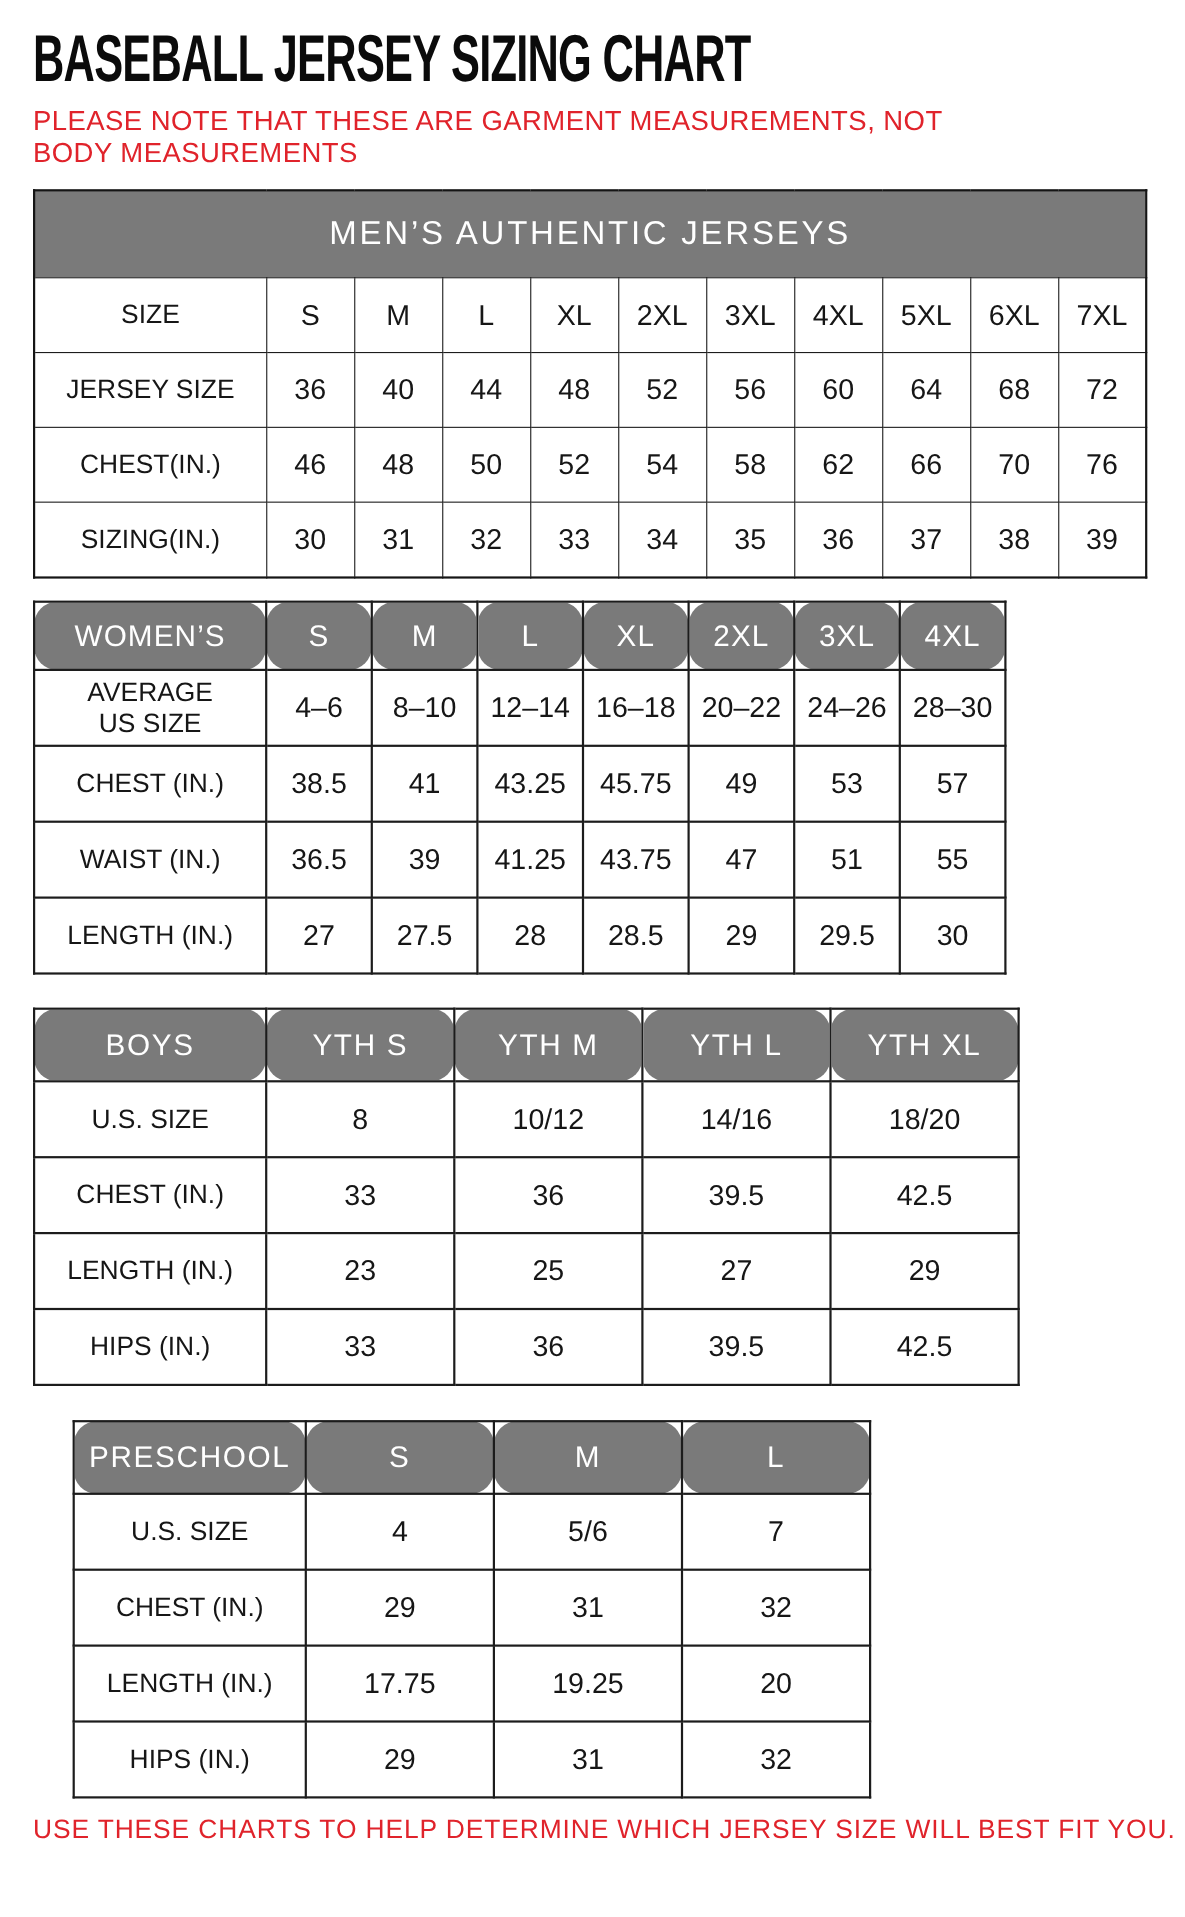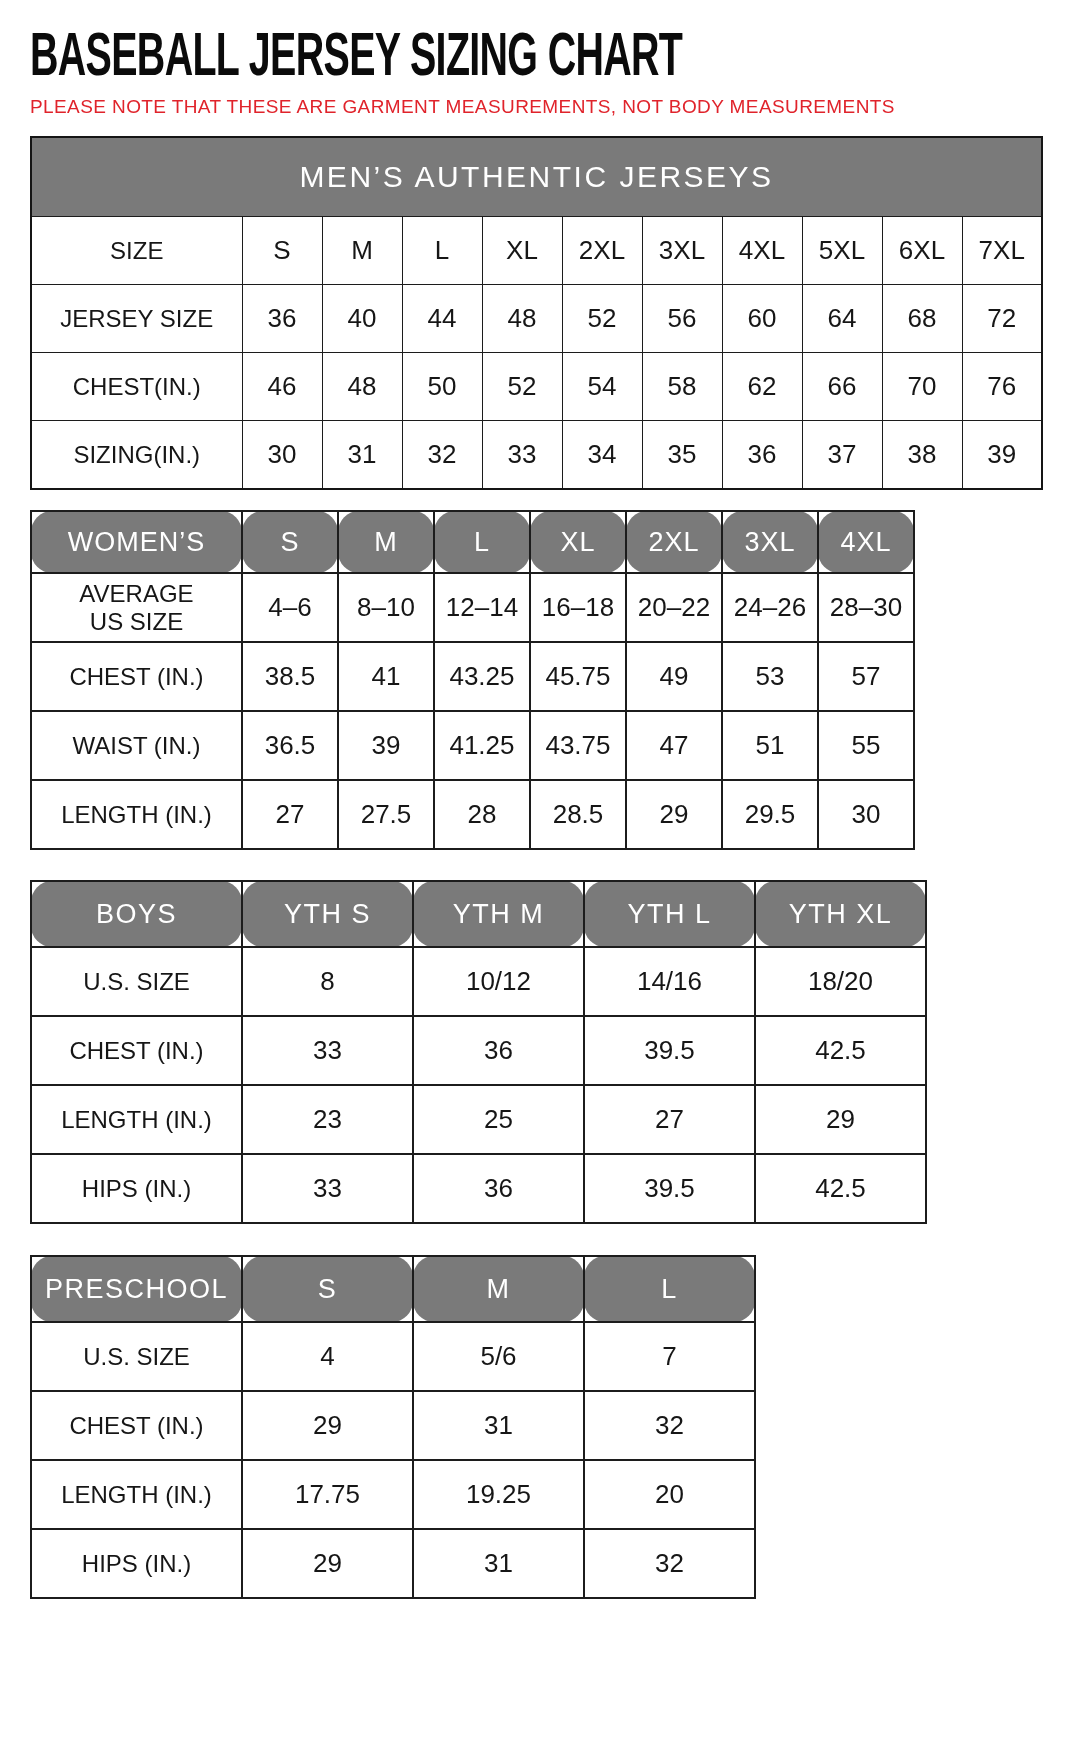--- a/index.html
+++ b/index.html
@@ -21,21 +21,21 @@
     transform:scale(0.68,1.04);
     transform-origin:left top;
     color:#0b0b0b;
     line-height:1.0;
   }
 
   
   .note{
     margin:0 0 18px 0;
     max-width:900px;
-    font-size:19px;
+    font-size:25px;
     letter-spacing:0.4px;
     line-height:1.16;
     color:var(--red,#e0232b);
   }
 
   
   table.tbl{
     border-collapse:collapse;
     table-layout:fixed;
     border:2px solid #151515;
@@ -67,21 +67,21 @@
     color:#ffffff;
     font-size:27px;
     letter-spacing:1px;
     height:56px;
     border-radius:21px;
   }
   .tbl-boys tr.head td,.tbl-preschool tr.head td{height:60px;letter-spacing:1.5px;}
   .tbl-mens{margin-bottom:20px;}
   .tbl-womens{margin-bottom:30px;}
   .tbl-boys{margin-bottom:31px;}
-  .tbl-preschool{margin-bottom:15px;}
+  .tbl-preschool{margin-bottom:15px;margin-left:36px;}
 
   
   .footer{
     margin:0;
     font-size:24px;
     letter-spacing:0.8px;
     color:var(--red,#e0232b);
     white-space:nowrap;
   }
 </style>
@@ -309,13 +309,14 @@
           </tr>
           <tr>
             <td class="lbl">HIPS (IN.)</td>
             <td class="val">29</td>
             <td class="val">31</td>
             <td class="val">32</td>
           </tr>
         </tbody>
       </table>
     </div>
+  <p class="footer">USE THESE CHARTS TO HELP DETERMINE WHICH JERSEY SIZE WILL BEST FIT YOU.</p>
 </div>
 
 </body></html>

